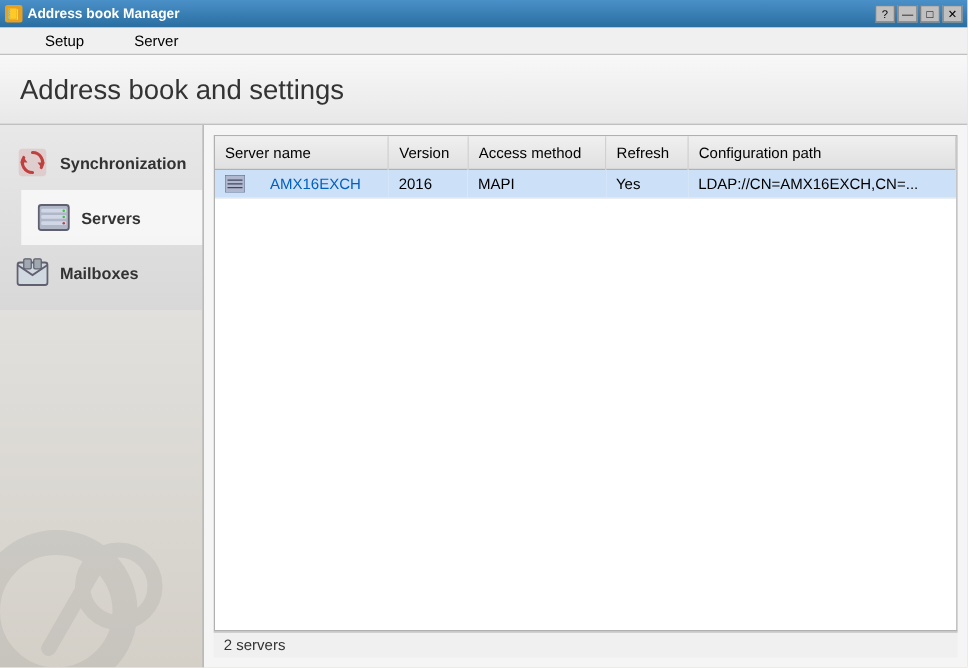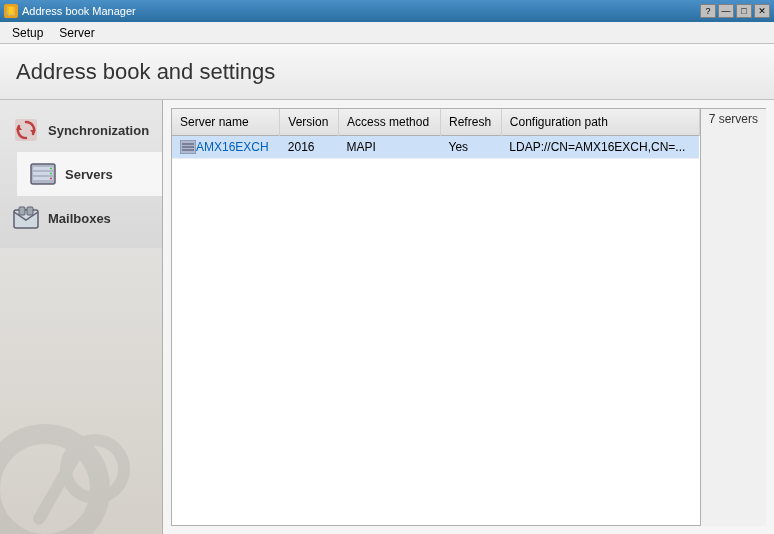--- a/index.html
+++ b/index.html
@@ -34,21 +34,21 @@
       background: #e8a020;
       border-radius: 2px;
       display: flex;
       align-items: center;
       justify-content: center;
       font-size: 9px;
       color: white;
     }
     .title-text {
       font-size: 11px;
-      font-weight: normal;
+      font-weight: bold;
     }
     .title-buttons {
       display: flex;
       gap: 2px;
     }
     .title-btn {
       width: 16px;
       height: 14px;
       background: #c0c0c0;
       border: 1px solid #808080;
@@ -68,20 +68,21 @@
       display: flex;
       align-items: center;
       height: 22px;
       padding: 0 4px;
     }
     .menu-item {
       padding: 2px 8px;
       cursor: pointer;
       font-size: 12px;
       color: #000;
+      margin-left: 24px;
     }
 
     
     .page-header {
       background: linear-gradient(to bottom, #f8f8f8, #e8e8e8);
       border-bottom: 1px solid #c0c0c0;
       padding: 12px 16px;
       height: 56px;
       display: flex;
       align-items: center;
@@ -130,21 +131,21 @@
       font-size: 13px;
       font-weight: 600;
       color: #333;
     }
 
     
     .content-area {
       flex: 1;
       background: #f5f5f5;
       display: flex;
-      flex-direction: row;
+      flex-direction: column;
       padding: 8px;
     }
 
     
     .table-container {
       flex: 1;
       background: white;
       border: 1px solid #b0b0b0;
       overflow: auto;
       position: relative;
@@ -178,21 +179,21 @@
       white-space: nowrap;
     }
 
     tbody tr:first-child {
       background: #cce0f8;
     }
 
     .server-name-cell {
       display: flex;
       align-items: center;
-      gap: 0;
+      gap: 20px;
     }
 
     .row-icon {
       width: 16px;
       height: 14px;
       display: inline-flex;
       align-items: center;
       justify-content: center;
       flex-shrink: 0;
     }
@@ -369,17 +370,17 @@
             </td>
             <td>2016</td>
             <td>MAPI</td>
             <td>Yes</td>
             <td>LDAP://CN=AMX16EXCH,CN=...</td>
           </tr>
         </tbody>
       </table>
     </div>
     <div class="status-bar">
-      <span>7 servers</span>
+      <span>2 servers</span>
     </div>
   </div>
 
 </div>
 
 </body></html>

